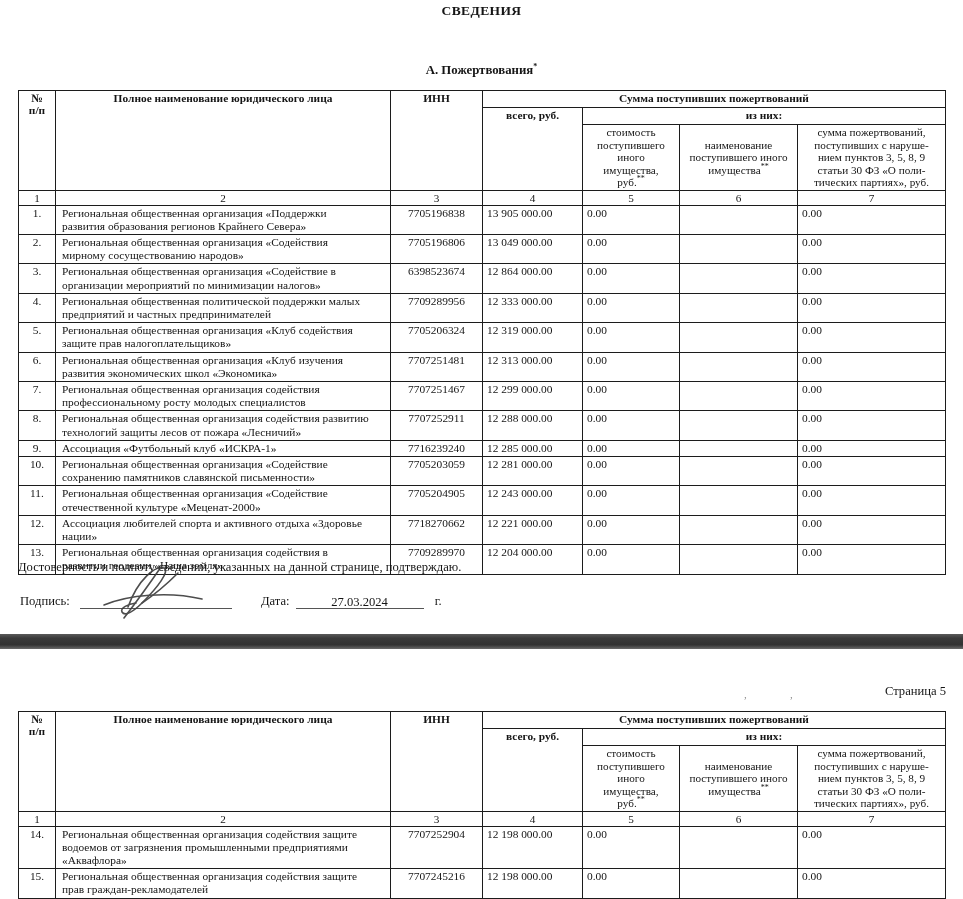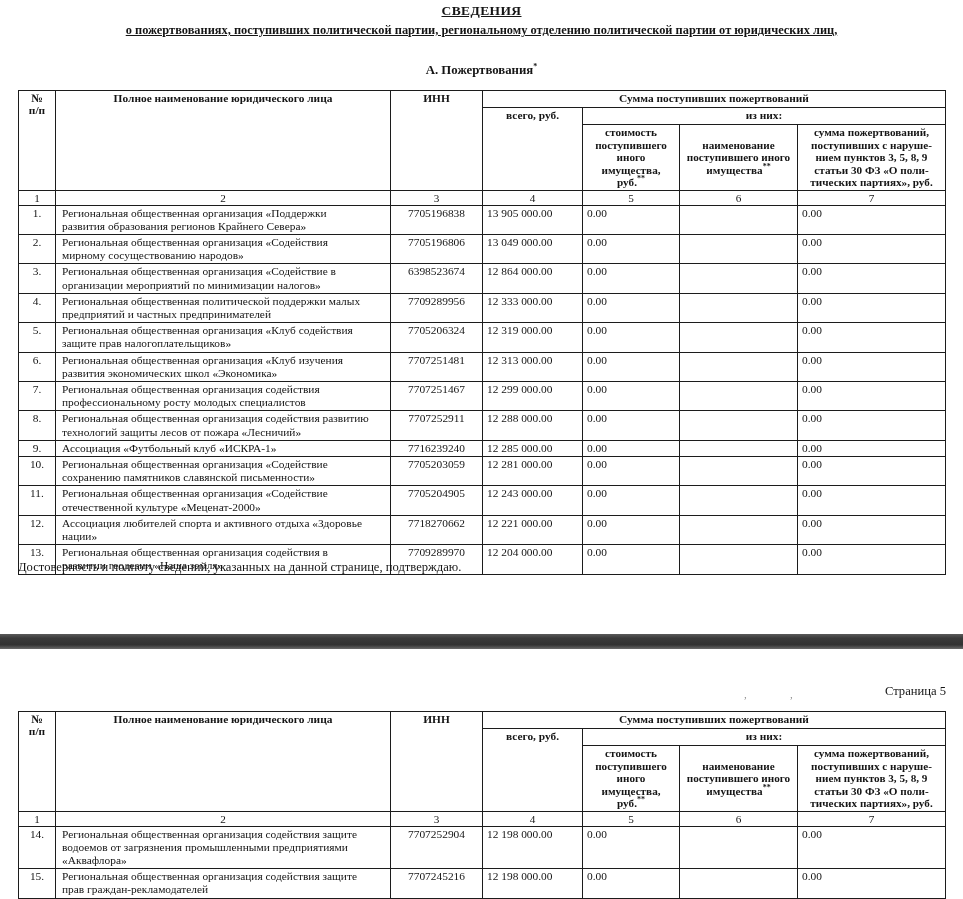--- a/index.html
+++ b/index.html
@@ -5,40 +5,40 @@
   * { box-sizing: border-box; margin: 0; padding: 0; }
   html, body { background: #ffffff; }
   body {
     width: 963px; height: 899px;
     font-family: "Liberation Serif", "DejaVu Serif", serif;
     color: #151515;
   }
   .page { position: relative; width: 963px; height: 899px; overflow: hidden; background: #fff; }
 
   
-  .doc-header { position: absolute; top: 3px; left: 0; width: 100%; text-align: center; text-decoration: underline; }
+  .doc-header { position: absolute; top: 3px; left: 0; width: 100%; text-align: center; }
   .doc-title { font-size: 13.5px; font-weight: bold; letter-spacing: .4px; }
   .doc-subtitle { font-size: 12.4px; font-weight: bold; line-height: 15.5px; margin-top: 4px; }
   .section-title { position: absolute; top: 63px; left: 0; width: 100%; text-align: center;
                    font-size: 12.8px; font-weight: bold; }
   sup.mk { font-size: 8px; vertical-align: super; line-height: 0; }
 
   
   table.don-table { position: absolute; left: 18px; width: 927px; border-collapse: collapse; table-layout: fixed; }
   #table1 { top: 90px; }
   #table2 { top: 711px; }
   .don-table th, .don-table td { border: 1px solid #1c1c1c; vertical-align: top; }
   .don-table th { font-weight: bold; font-size: 11.4px; text-align: center; padding: 1px 3px; }
   .don-table tr.hr1 { height: 17px; }
   .don-table tr.hr2 { height: 17px; }
   .don-table tr.hr3 { height: 64px; }
   .don-table tr.hrn { height: 15px; }
   .don-table tr.hrn th { font-weight: normal; font-size: 11.2px; vertical-align: middle; }
   th.pre, td.pre { white-space: pre-line; }
-  th.sub { font-size: 11.2px; line-height: 12.5px; vertical-align: middle; font-weight: bold; }
+  th.sub { font-size: 11.2px; line-height: 12.5px; vertical-align: middle; font-weight: normal; }
   th.topleftish { vertical-align: top; }
   .don-table td { font-size: 11.4px; line-height: 13.2px; padding: 1px 4px; }
   td.c-num  { text-align: center; }
   td.c-name { text-align: left; white-space: pre-line; padding-left: 6px; }
   td.c-inn  { text-align: center; }
   td.c-amt  { white-space: nowrap; }
   td.c-prop { text-align: center; }
 
   
   .confirm { position: absolute; top: 560px; left: 18px; font-size: 12.6px; }
@@ -61,21 +61,21 @@
   .artifact-1 { top: 688px; left: 744px; }
   .artifact-2 { top: 688px; left: 790px; }
 </style>
 </head>
 <body>
 
 <div class="page">
 
   <div class="doc-header">
     <div class="doc-title">СВЕДЕНИЯ</div>
-    <div class="doc-subtitle"><span>о пожертвованиях, поступивших политической партии, региональному отделению политической партии от юридических лиц,</span><br></div>
+    <div class="doc-subtitle"><br></div>
   </div>
 
   <div class="section-title"><span>А. Пожертвования</span><sup class="mk">*</sup></div>
 
   <table id="table1" class="don-table">
     <colgroup>
       <col style="width:37px">
         <col style="width:335px">
         <col style="width:92px">
         <col style="width:100px">
@@ -249,20 +249,32 @@
           <td class="c-amt">12 204 000.00</td>
           <td class="c-amt">0.00</td>
           <td class="c-prop"></td>
           <td class="c-amt">0.00</td>
         </tr>
       </tbody>
   </table>
 
   <div class="confirm">Достоверность и полноту сведений, указанных на данной странице, подтверждаю.</div>
 
+  <div class="sig-row">
+    <span class="lbl">Подпись:</span><span class="blank sig-line"><svg class="signature-svg" viewBox="0 0 120 58" xmlns="http://www.w3.org/2000/svg">
+        <g fill="none" stroke="#3a3a3a" stroke-width="1.6" stroke-linecap="round" opacity="0.9">
+          <path d="M30 46 C 40 18, 58 4, 66 7 C 72 10, 60 26, 44 42 C 36 50, 27 56, 24 51 C 22 47, 30 43, 38 42"></path>
+          <path d="M63 6 C 52 22, 36 44, 26 57"></path>
+          <path d="M6 44 C 30 34, 70 30, 104 38"></path>
+          <path d="M44 42 C 56 34, 70 22, 80 12"></path>
+        </g>
+      </svg></span>
+    <span class="lbl date-lbl">Дата:</span><span class="blank date-line"><span>27.03.2024</span></span>
+    <span class="lbl g-lbl">г.</span>
+  </div>
 
   <div class="page-break"></div>
 
   <span class="artifact artifact-1">,</span>
   <span class="artifact artifact-2">,</span>
   <div class="page-label">Страница 5</div>
 
   <table id="table2" class="don-table">
     <colgroup>
       <col style="width:37px">

